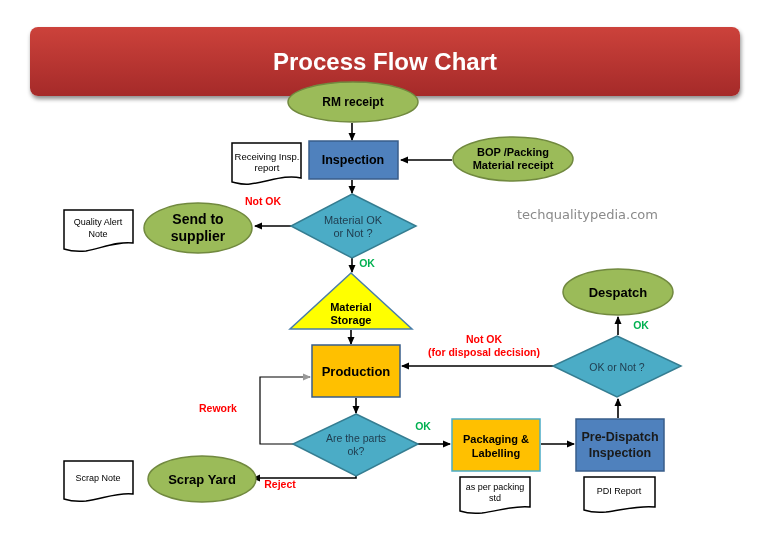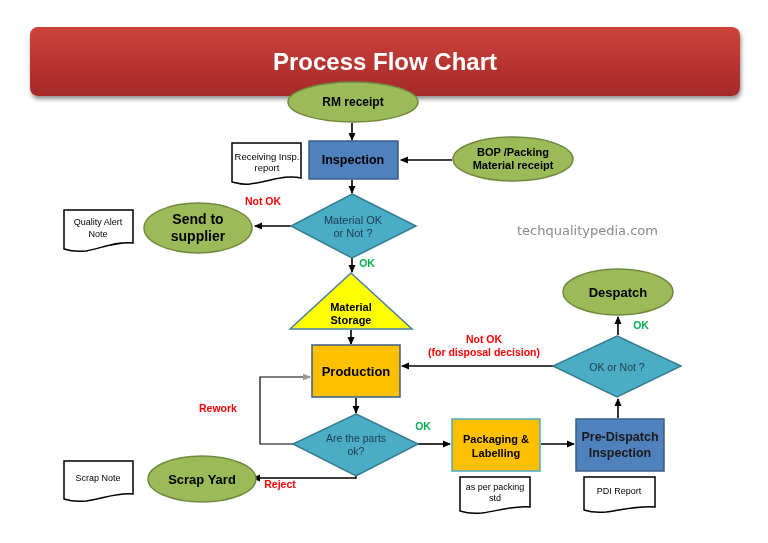--- a/index.html
+++ b/index.html
@@ -9,21 +9,21 @@
     position: absolute; left: 30px; top: 27px; width: 710px; height: 69px;
     border-radius: 8px;
     background: linear-gradient(#cc423b, #a52a29);
     box-shadow: 1px 3px 4px rgba(0,0,0,0.45);
     display: flex; align-items: center; justify-content: center;
   }
   .header span { color: #fff; font-weight: bold; font-size: 24px; letter-spacing: 0px; }
   svg { position: absolute; left: 0; top: 0; }
   .lbl { font-family: "Liberation Sans", sans-serif; text-anchor: middle; dominant-baseline: central; }
   .b { font-weight: bold; }
-  .watermark { position: absolute; left: 517px; top: 223px; font-family: "DejaVu Sans", sans-serif;
+  .watermark { position: absolute; left: 517px; top: 207px; font-family: "DejaVu Sans", sans-serif;
                font-size: 13px; color: #8a8a8a; }
 </style>
 </head>
 <body>
 
 <div class="header">
   <span>Process Flow Chart</span>
 </div>
 
 <div class="watermark">techqualitypedia.com</div>

